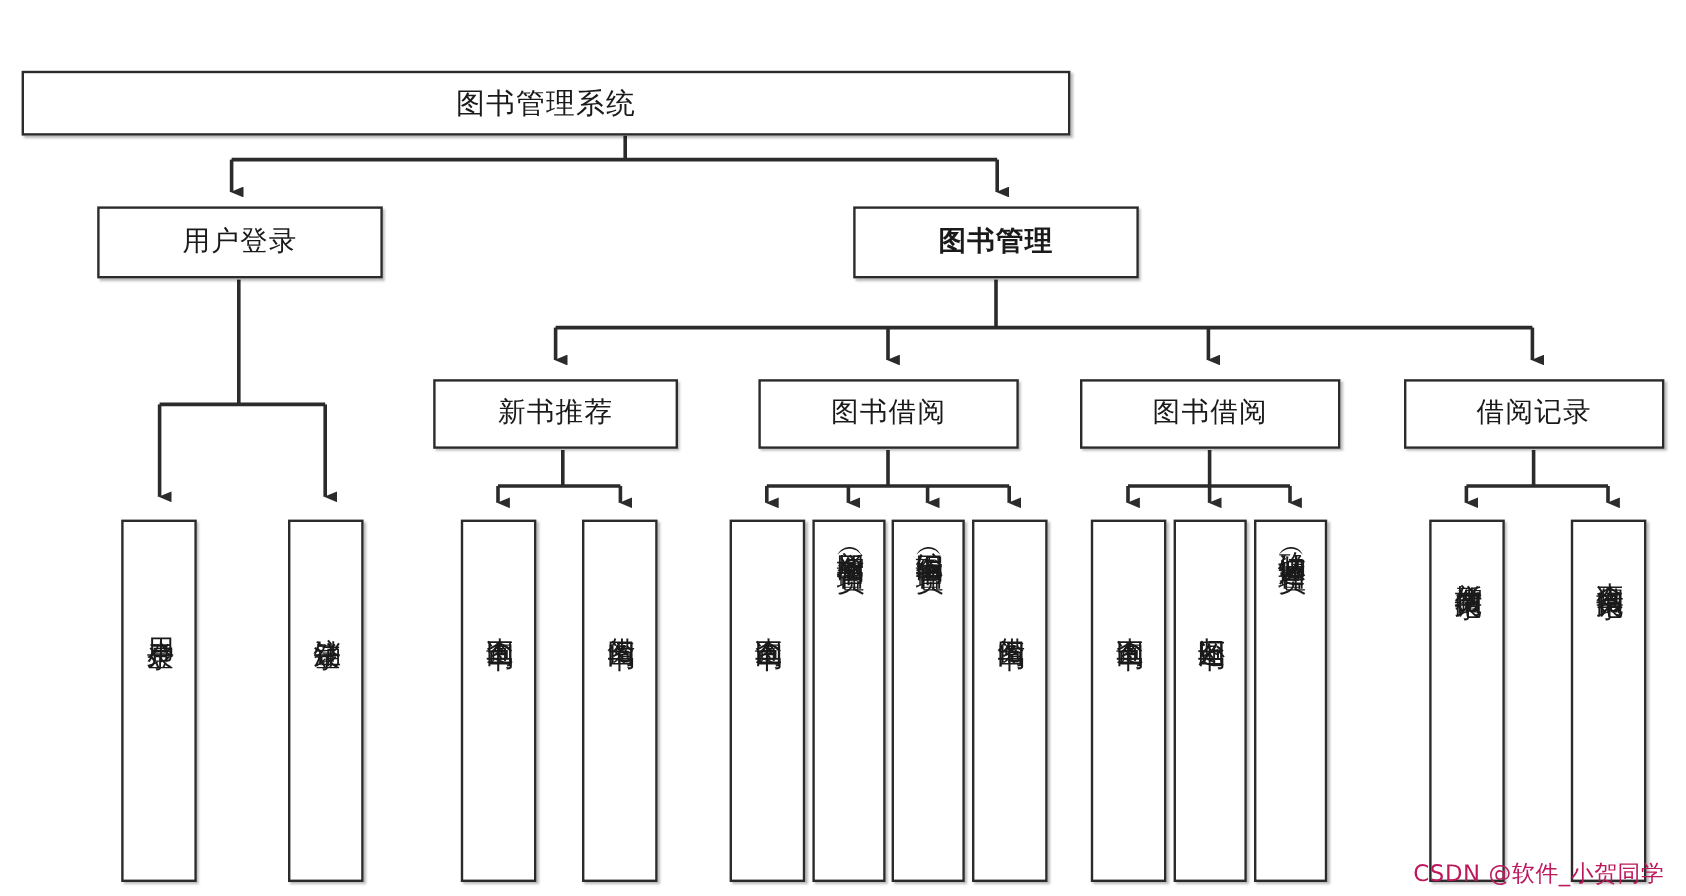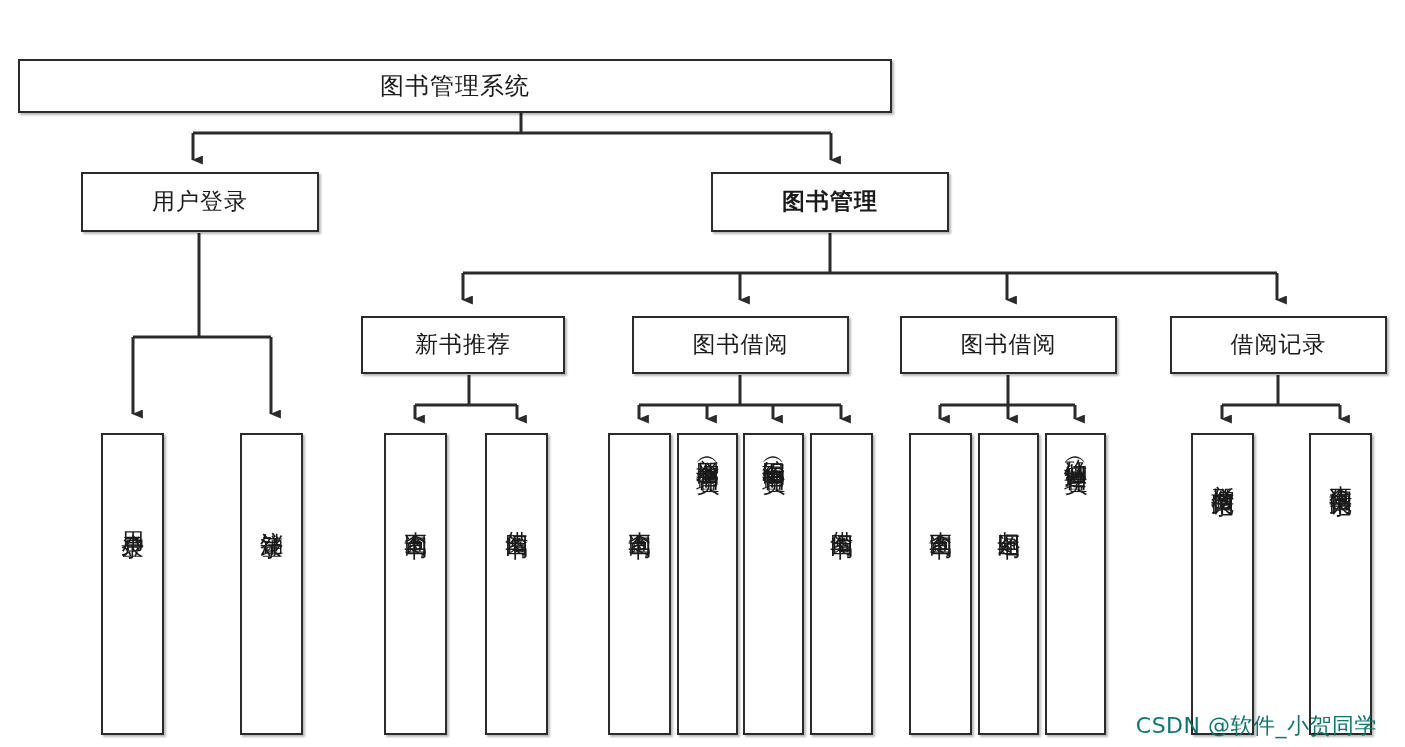--- a/index.html
+++ b/index.html
@@ -52,24 +52,24 @@
     font-size: 23px;
     line-height: 1.28;
     letter-spacing: 2px;
     white-space: nowrap;
   }
   .node-box.title {
     font-size: 24px;
   }
   #watermark {
     position: absolute;
-    right: 28px;
+    right: 18px;
     bottom: 6px;
-    font-size: 22px;
-    color: #0f766e;
+    font-size: 19px;
+    color: #be185d;
     letter-spacing: 0.5px;
     white-space: nowrap;
     pointer-events: none;
   }
 </style>
 </head>
 <body>
 
 <div id="diagram-root">
 

